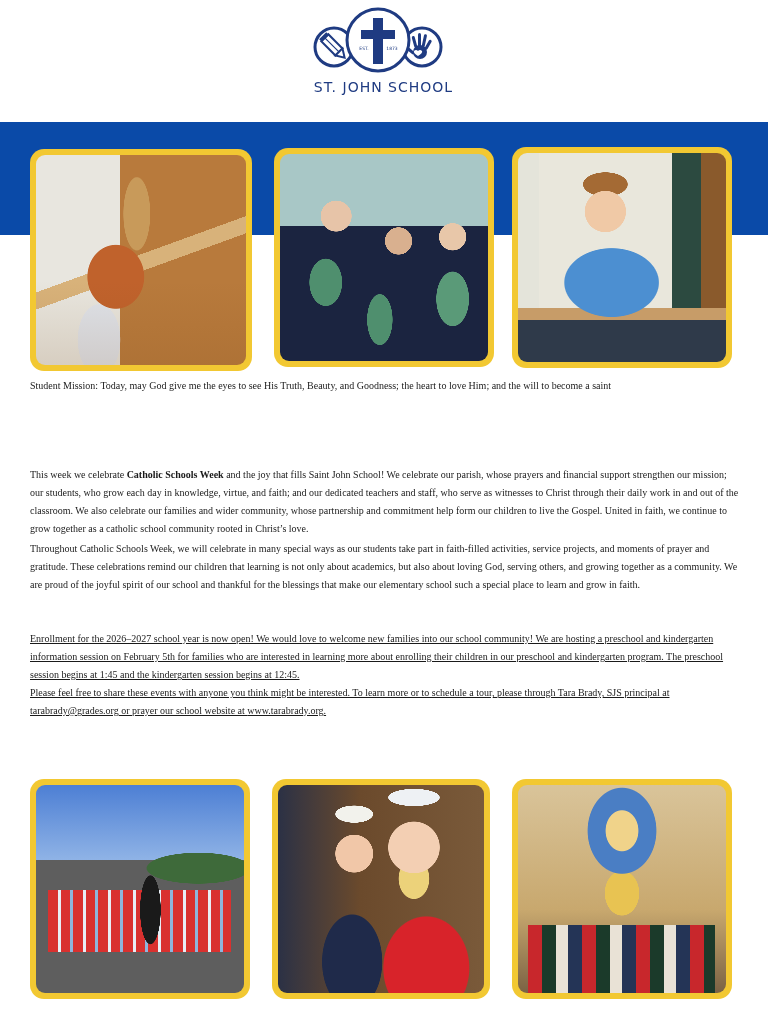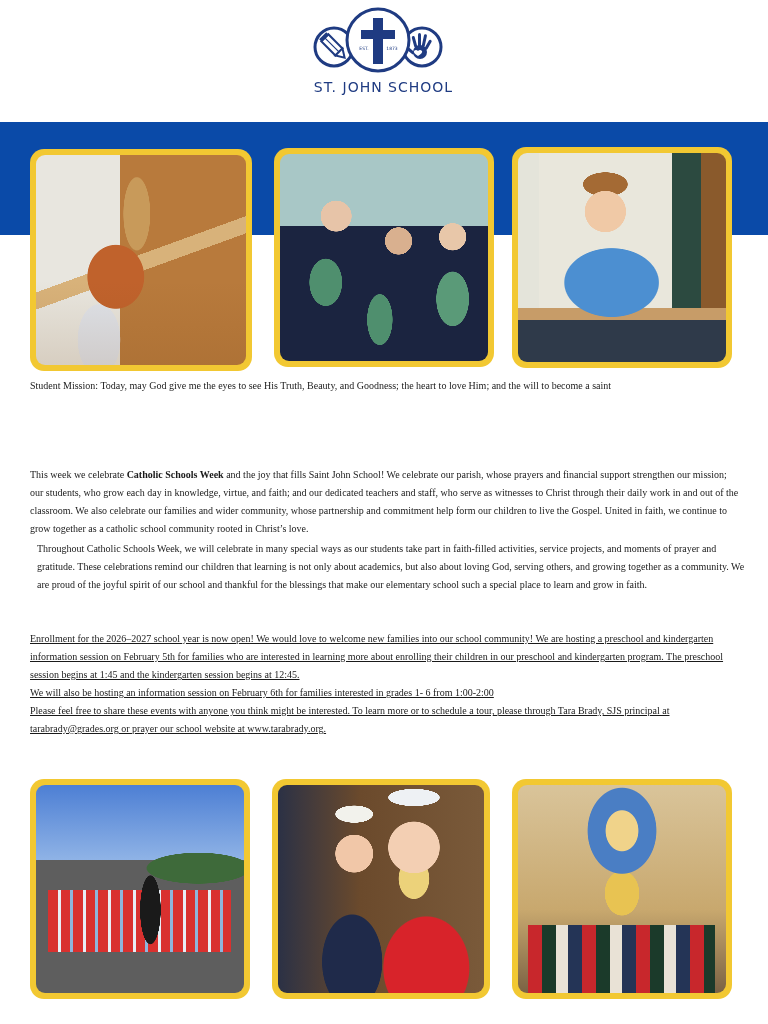--- a/index.html
+++ b/index.html
@@ -26,21 +26,21 @@
   .photo {
     width: 100%; height: 100%; border-radius: 9px; overflow: hidden; position: relative;
   }
   .text-block {
     position: absolute; left: 30px; width: 712px;
     font-size: 10px; line-height: 18px;
   }
   .text-block p { margin: 0; }
   .mission { top: 377px; }
   .para1 { top: 430px; margin-top: 36px; }
-  .para2 { top: 540px; margin-left: 7px; }
+  .para2 { top: 540px; }
   .para3 { top: 630px; text-decoration: underline; }
 </style>
 </head>
 <body>
 
 <svg class="logo" viewBox="0 0 768 120" xmlns="http://www.w3.org/2000/svg">
 
   <g>
     <circle cx="334" cy="47" r="19" fill="#fff" stroke="#1f3b82" stroke-width="3"></circle>
     <g transform="rotate(-45 334 47)">
@@ -112,21 +112,20 @@
 <div class="text-block para1">
   <p><span>This week we celebrate </span><b>Catholic Schools Week</b><span> and the joy that fills Saint John School! We celebrate our parish, whose prayers and financial support strengthen our mission; our students, who grow each day in knowledge, virtue, and faith; and our dedicated teachers and staff, who serve as witnesses to Christ through their daily work in and out of the classroom. We also celebrate our families and wider community, whose partnership and commitment help form our children to live the Gospel. United in faith, we continue to grow together as a catholic school community rooted in Christ’s love.</span></p>
 </div>
 
 <div class="text-block para2">
   <p>Throughout Catholic Schools Week, we will celebrate in many special ways as our students take part in faith-filled activities, service projects, and moments of prayer and gratitude. These celebrations remind our children that learning is not only about academics, but also about loving God, serving others, and growing together as a community. We are proud of the joyful spirit of our school and thankful for the blessings that make our elementary school such a special place to learn and grow in faith.</p>
 </div>
 
 <div class="text-block para3">
   <p>Enrollment for the 2026–2027 school year is now open! We would love to welcome new families into our school community! We are hosting a preschool and kindergarten information session on February 5th for families who are interested in learning more about enrolling their children in our preschool and kindergarten program. The preschool session begins at 1:45 and the kindergarten session begins at 12:45.</p>
-  <p>We will also be hosting an information session on February 6th for families interested in grades 1- 6 from 1:00-2:00</p>
   <p><span>Please feel free to share these events with anyone you think might be interested. To learn more or to schedule a tour, please through Tara Brady, SJS principal at </span><span>tarabrady@grades.org</span><span> or prayer our school website at </span><span>www.tarabrady.org</span><span>.</span></p>
 </div>
 
 <div class="frame" style="left:30px; top:779px; width:220px; height:220px;">
   <div class="photo" style="background:
          radial-gradient(ellipse 60px 18px at 78% 40%, #3e6a3a 0 85%, transparent 87%),
          radial-gradient(ellipse 12px 40px at 55% 60%, #1a1a1a 0 85%, transparent 87%),
          repeating-linear-gradient(90deg, #d9312f 0 10px, #e8eef5 10px 13px, #d9312f 13px 22px, #8fb6dd 22px 25px),
          linear-gradient(180deg, #4d7fd4 0, #8fb3e6 36%, transparent 36%);
          background-size: 100% 100%, 100% 100%, 88% 30%, 100% 100%;

